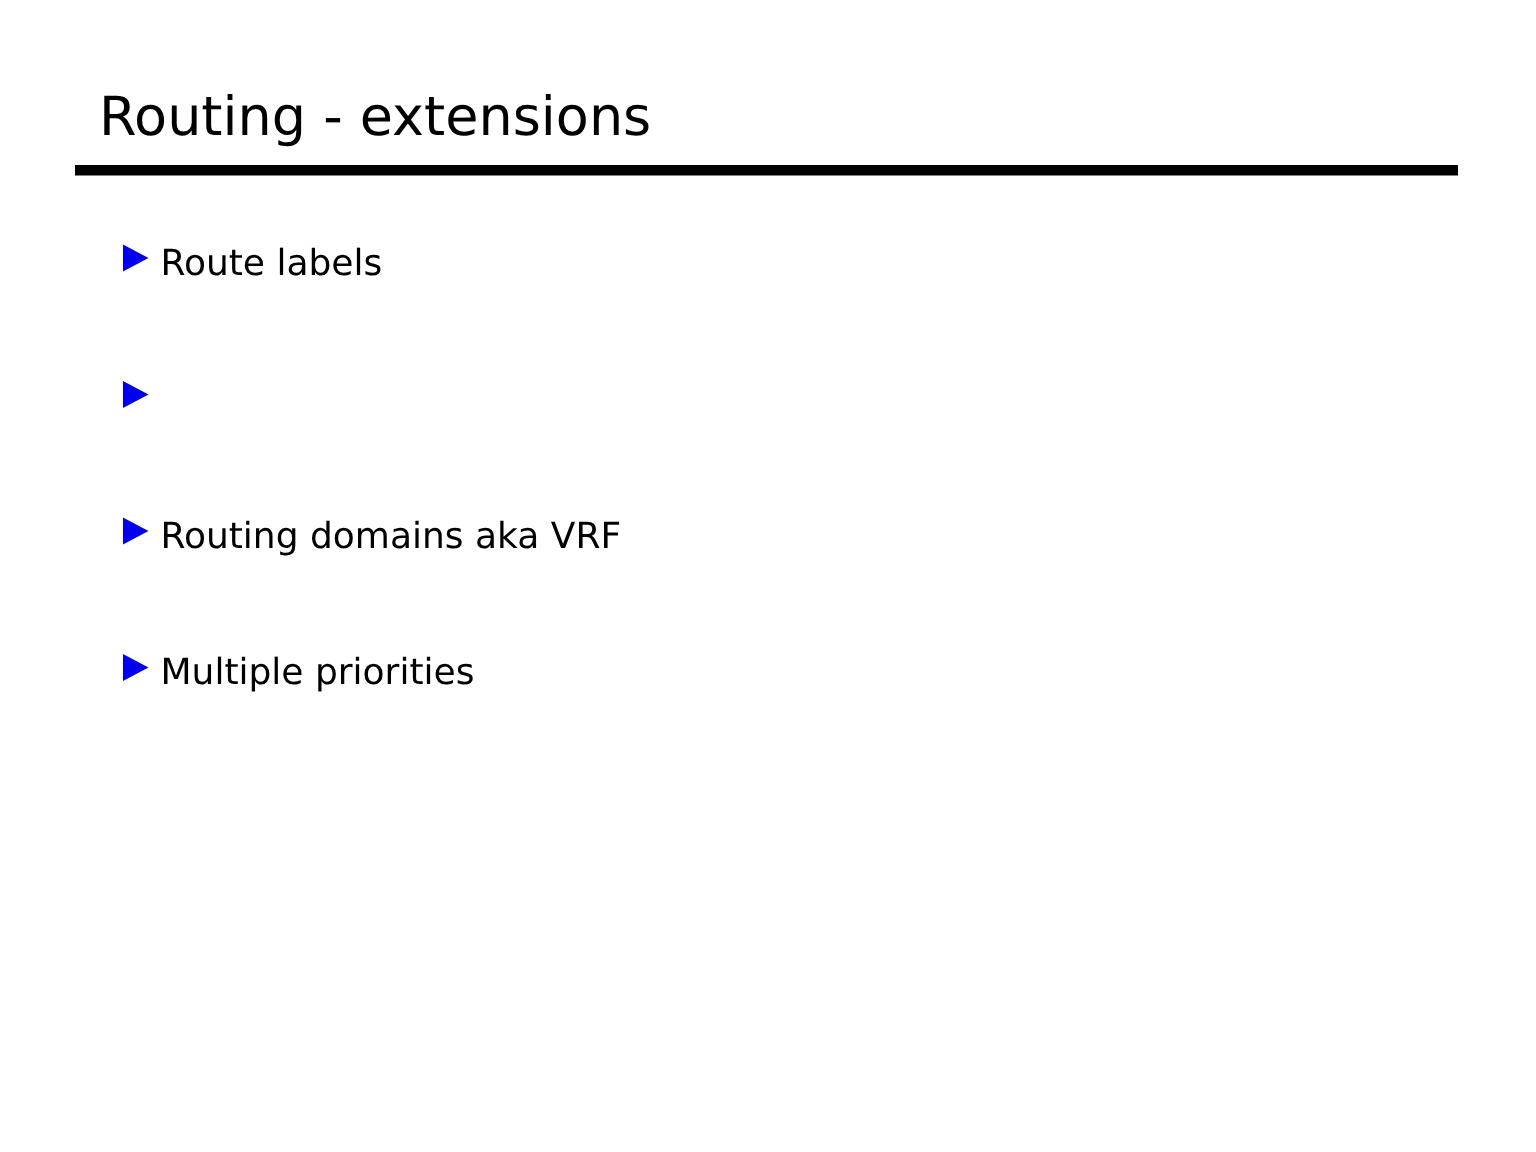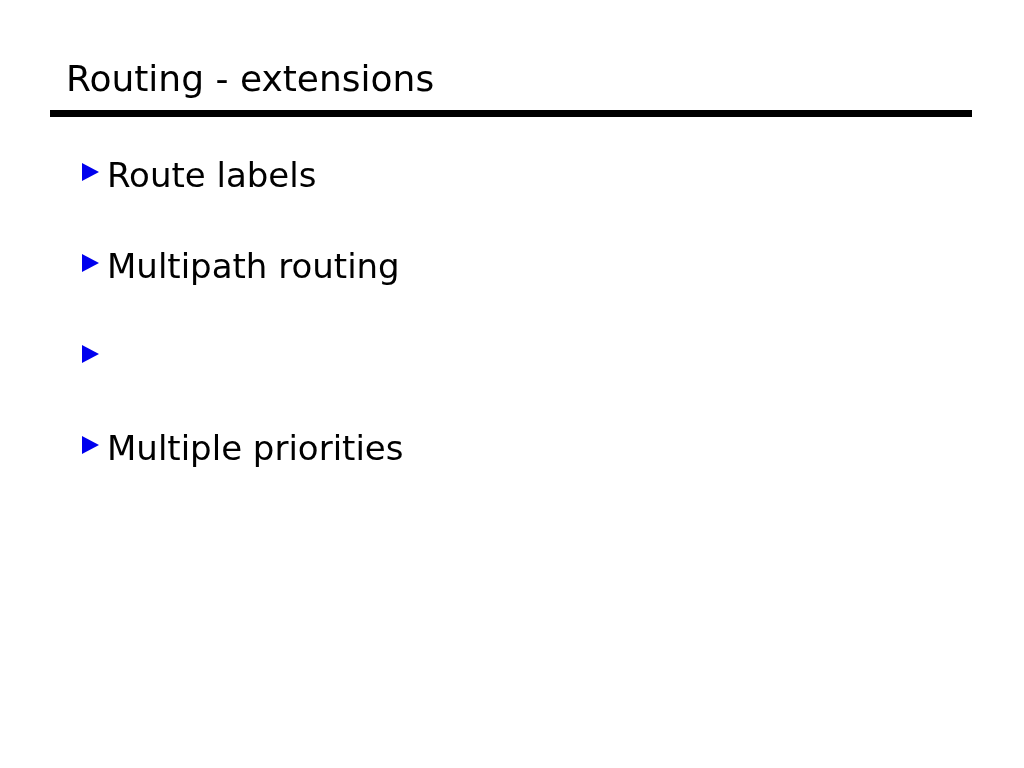--- a/index.html
+++ b/index.html
@@ -56,21 +56,21 @@
     height: 0;
     border-top: 9px solid transparent;
     border-bottom: 9px solid transparent;
     border-left: 17px solid #0000ee;
     margin-right: 8px;
     position: relative;
     top: -3px;
     flex: 0 0 auto;
   }
   .bullet-text {
-    font-size: 34px;
+    font-size: 24px;
     line-height: 42px;
     color: #000000;
     white-space: nowrap;
   }
 </style>
 </head>
 <body>
 
 <div class="slide">
 
@@ -78,24 +78,24 @@
 
   <div class="title-rule"></div>
 
   <ul class="bullet-list">
     <li class="bullet-item">
       <span class="bullet-triangle"></span>
       <span class="bullet-text">Route labels</span>
     </li>
     <li class="bullet-item">
       <span class="bullet-triangle"></span>
-      <span class="bullet-text">Multipath routing</span>
     </li>
     <li class="bullet-item">
       <span class="bullet-triangle"></span>
+      <span class="bullet-text">Routing domains aka VRF</span>
     </li>
     <li class="bullet-item">
       <span class="bullet-triangle"></span>
       <span class="bullet-text">Multiple priorities</span>
     </li>
   </ul>
 
 </div>
 
 </body></html>

